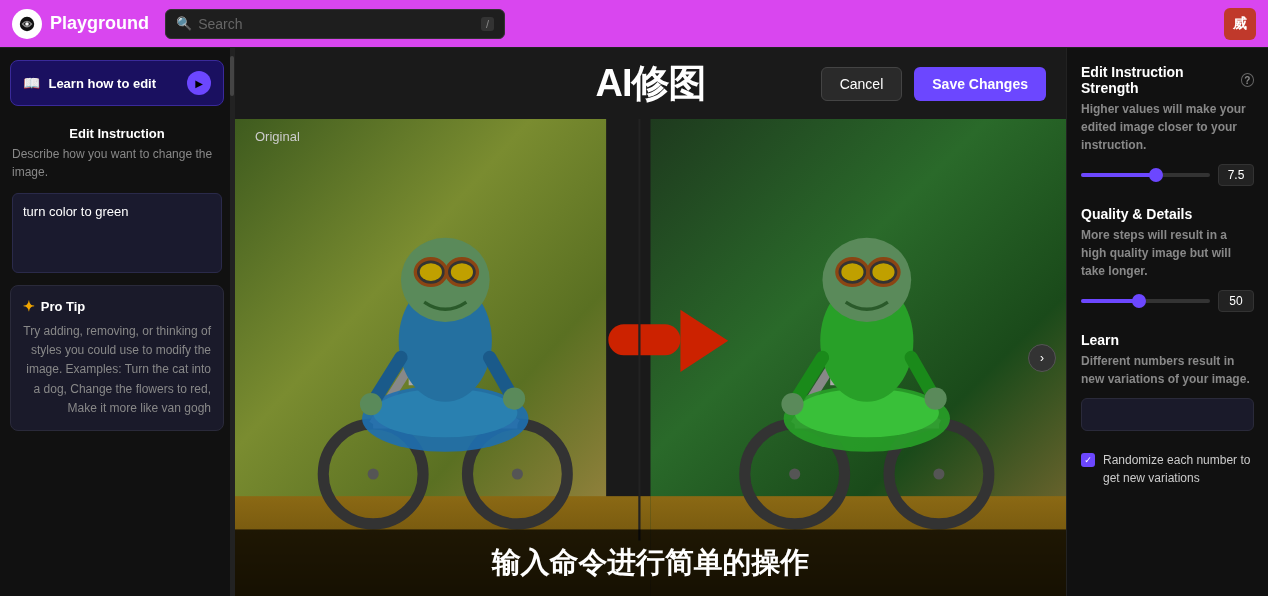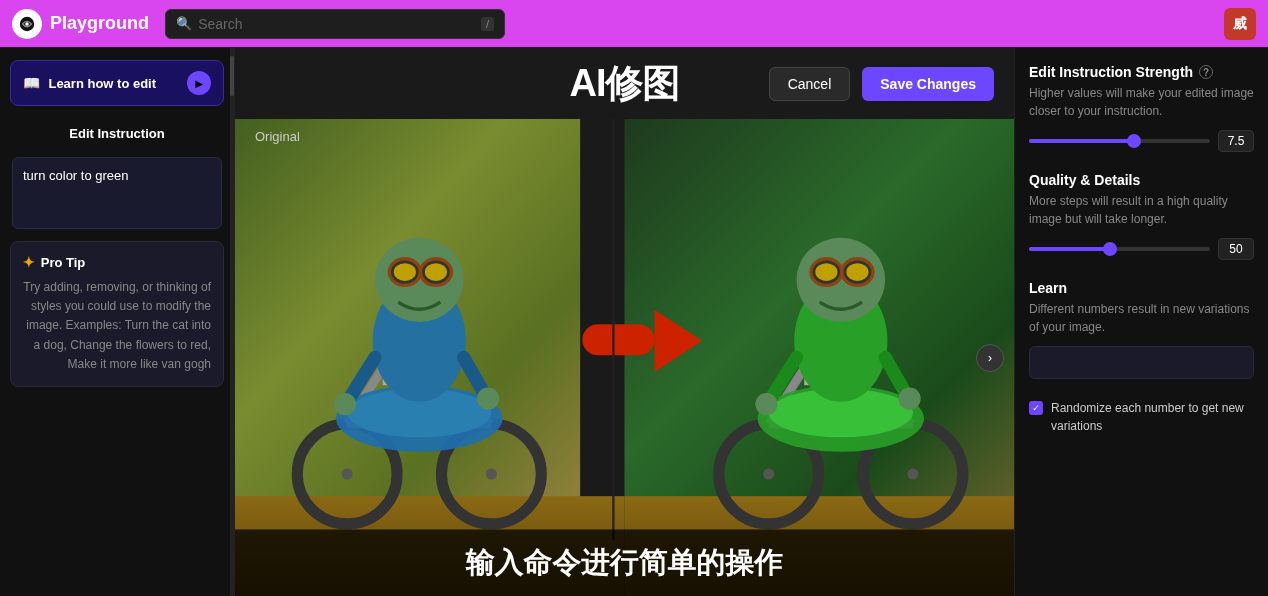--- a/index.html
+++ b/index.html
@@ -171,21 +171,21 @@
     .instruction-textarea {
       background: #1a1a2e;
       border: 1px solid #2a2a4a;
       border-radius: 6px;
       color: #fff;
       font-size: 13px;
       padding: 10px;
       resize: none;
       width: calc(100% - 24px);
       margin: 4px 12px;
-      height: 72px;
+      height: 80px;
       outline: none;
       font-family: inherit;
     }
     @keyframes blink { 0%,100%{opacity:1}50%{opacity:0} }
     .pro-tip-box {
       margin: 8px 10px;
       background: #1a1a2a;
       border: 1px solid #2a2a3a;
       border-radius: 8px;
       padding: 12px;
@@ -292,21 +292,21 @@
       font-size: 12px;
     }
     .image-canvas {
       flex: 1;
       position: relative;
       overflow: hidden;
     }
 
     
     .right-panel {
-      width: 254px;
+      width: 202px;
       background: #111;
       border-left: 1px solid #222;
       padding: 16px 14px;
       display: flex;
       flex-direction: column;
       gap: 20px;
       overflow-y: auto;
       flex-shrink: 0;
     }
     .panel-section-title {
@@ -328,20 +328,21 @@
       justify-content: center;
       font-size: 10px;
       color: #888;
       cursor: help;
     }
     .panel-section-desc {
       font-size: 12px;
       color: #888;
       line-height: 1.5;
       margin-bottom: 10px;
+      font-weight: bold;
     }
     .slider-row {
       display: flex;
       align-items: center;
       gap: 8px;
     }
     .slider-track {
       flex: 1;
       height: 4px;
       background: #333;
@@ -444,20 +445,21 @@
         <span class="book-icon">📖</span>
         <span>Learn how to edit</span>
       </div>
       <div class="play-btn">
         <span>▶</span>
       </div>
     </button>
 
     <div class="sidebar-section">
       <div class="sidebar-section-title">Edit Instruction</div>
+      <div class="sidebar-section-desc">Describe how you want to change the image.</div>
     </div>
 
     <textarea class="instruction-textarea" style="">turn color to green</textarea>
 
     <div class="pro-tip-box">
       <div class="pro-tip-header">
         <span class="star-icon">✦</span>
         <span>Pro Tip</span>
       </div>
       <div class="pro-tip-text">Try adding, removing, or thinking of styles you could use to modify the image. Examples: Turn the cat into a dog, Change the flowers to red, Make it more like van gogh</div>

